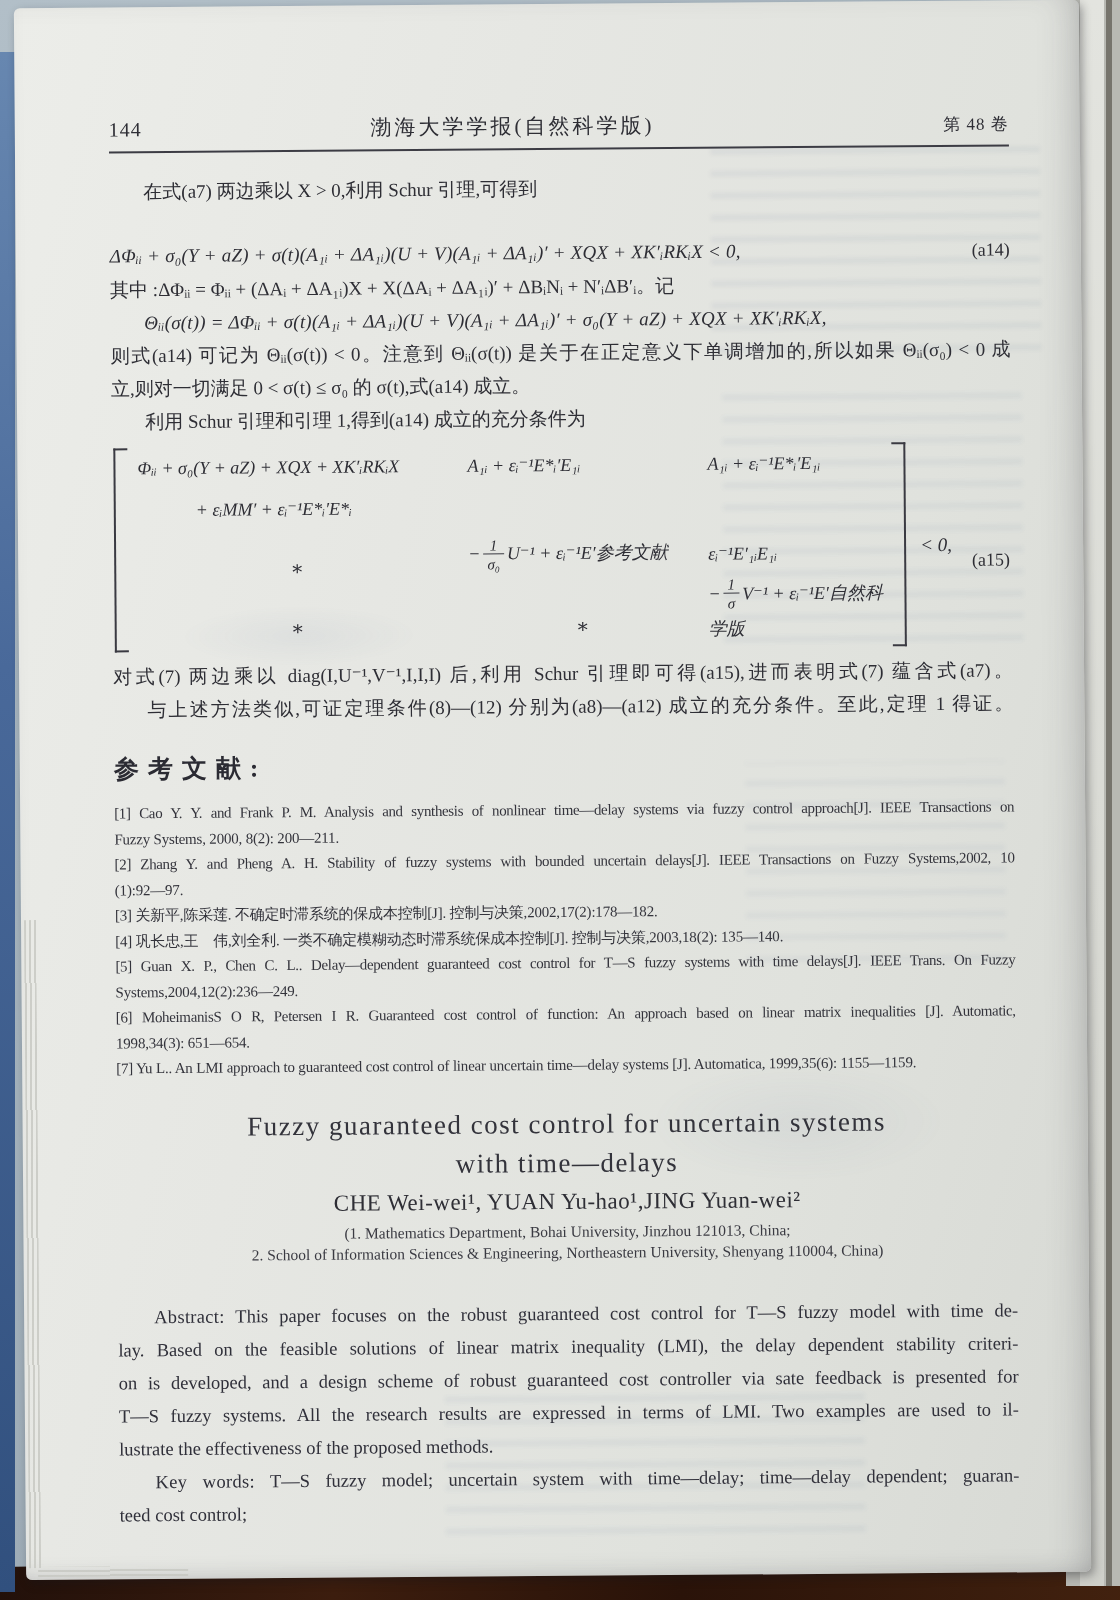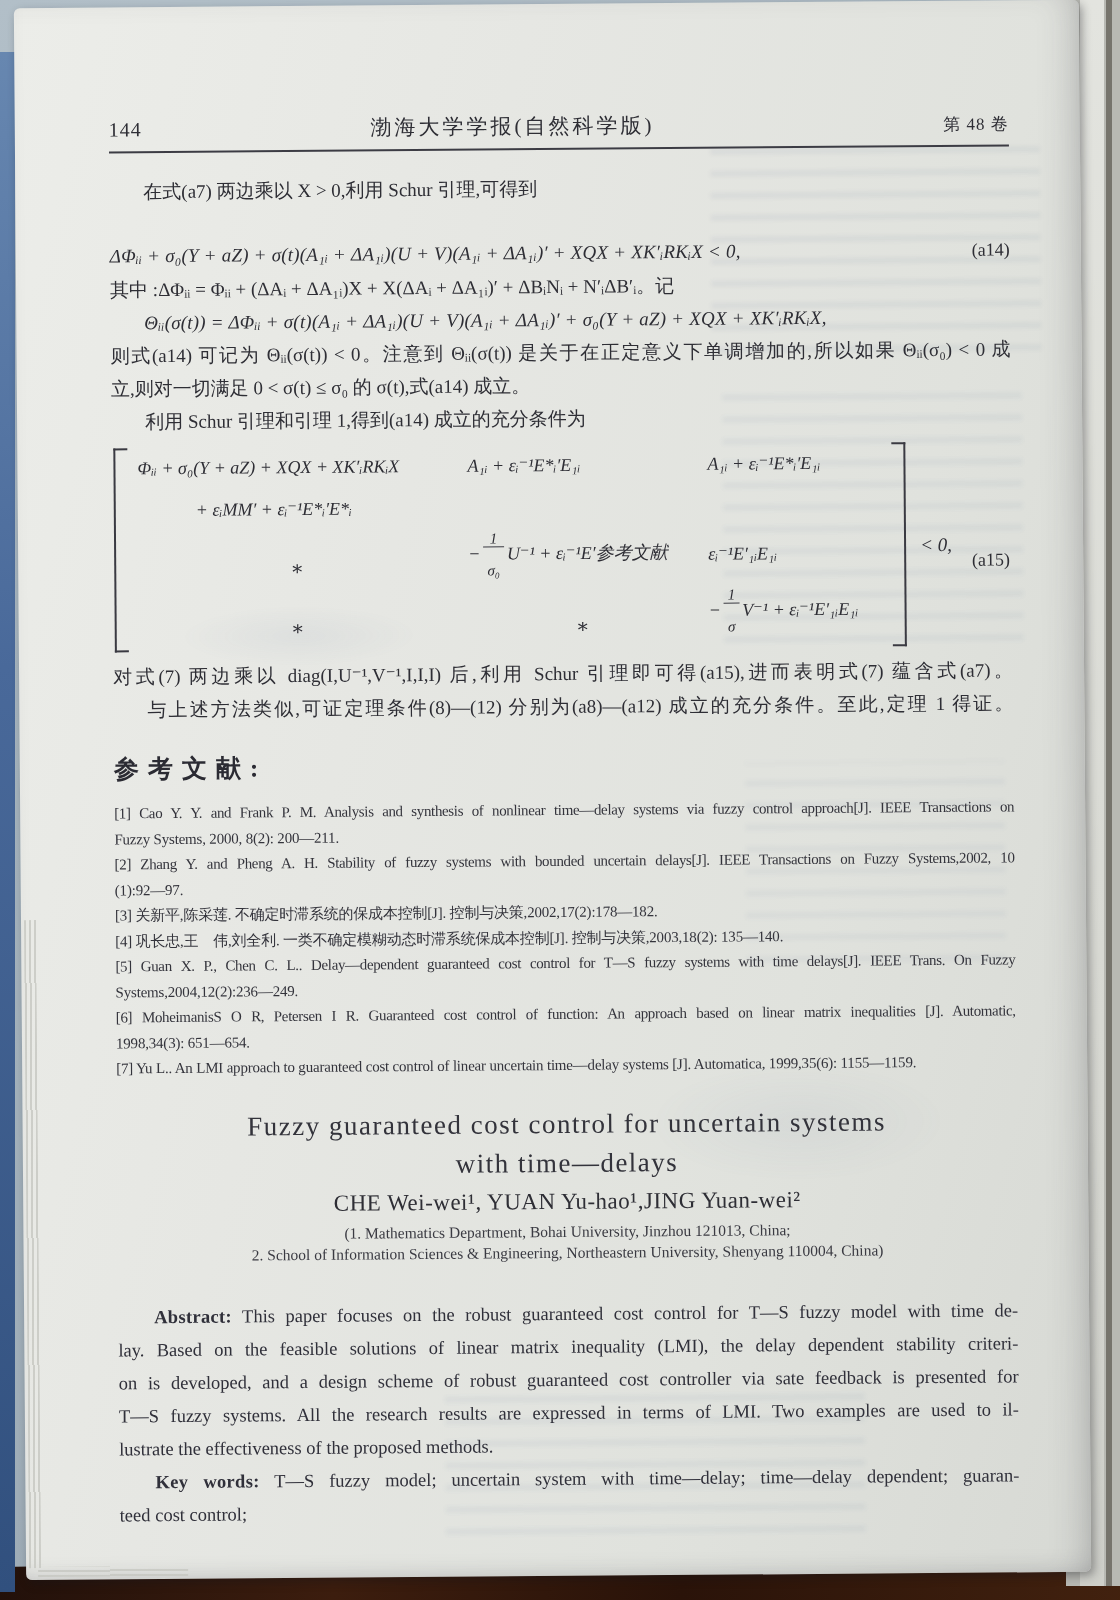--- a/index.html
+++ b/index.html
@@ -63,41 +63,41 @@
   .bracket.l{border-left:2.4px solid #3a3a42;border-top:2.4px solid #3a3a42;border-bottom:2.4px solid #3a3a42;}
   .bracket.r{border-right:2.4px solid #3a3a42;border-top:2.4px solid #3a3a42;border-bottom:2.4px solid #3a3a42;}
   .mgrid{display:grid;grid-template-columns:330px 240px 190px;grid-template-rows:78px 56px 60px;
          font-size:18px;font-style:italic;align-items:start;padding:4px 0 6px 4px;}
   .mc{padding-left:6px;}
   .r2,.r3{align-self:center;}
   .starcell{text-align:center;font-size:20px;align-self:end;font-style:normal;}
   .c1b{padding-left:58px;margin-top:9px;}
   .frac{display:inline-block;vertical-align:middle;text-align:center;margin:0 3px;}
   .frac .num{display:block;font-size:15px;line-height:15px;padding:0 4px;}
-  .frac .den{display:block;font-size:15px;line-height:17px;border-top:1.4px solid #3a3a42;padding:15px 4px 0;}
+  .frac .den{display:block;font-size:15px;line-height:17px;border-top:1.4px solid #3a3a42;padding:2px 4px 0;}
   .msuffix{margin-left:14px;font-size:19px;font-style:italic;display:flex;align-items:center;gap:20px;}
   .msuffix .eqlabel{font-size:18px;}
 
   
   .refhead{margin-top:26px;font-size:25px;font-weight:bold;letter-spacing:9px;color:#2b2b33;}
   .refs{margin-top:16px;font-size:15px;line-height:25.5px;letter-spacing:-0.2px;color:#34343c;}
   .refs .rline{white-space:nowrap;}
   .refs .j{white-space:normal;text-align:justify;text-align-last:justify;letter-spacing:-0.35px;}
 
   
   .etitle{margin-top:30px;text-align:center;font-size:27px;letter-spacing:1.5px;color:#33333b;}
   .etitle2{margin-top:8px;text-align:center;font-size:27px;letter-spacing:1.5px;color:#33333b;}
   .eauthors{margin-top:10px;text-align:center;font-size:23px;letter-spacing:.5px;}
   .eaffil{margin-top:8px;text-align:center;font-size:15.5px;color:#3a3a42;}
   .eaffil2{margin-top:3px;text-align:center;font-size:15.5px;color:#3a3a42;}
   .abstract{margin-top:36px;font-size:18.5px;line-height:33px;color:#30303a;}
   .aline{white-space:nowrap;}
   .abstract .j{white-space:normal;text-align:justify;text-align-last:justify;}
   .abstract .ind{padding-left:36px;}
-  b.lbl{font-weight:bold;letter-spacing:.3px;}
+  b.lbl{font-weight:normal;letter-spacing:.3px;}
 </style>
 </head>
 <body>
 
 <div class="scene">
   <div class="wood"></div>
   <div class="cover"></div>
   <div class="underpage">
     <div class="bright"></div>
     <div class="darkline"></div>
@@ -146,21 +146,21 @@
 
             <div class="starcell r2">∗</div>
             <div class="mc r2">
               <span>−</span><span class="frac"><span class="num">1</span><span class="den">σ₀</span></span><span>U⁻¹ + εᵢ⁻¹E′参考文献</span>
             </div>
             <div class="mc r2">εᵢ⁻¹E′₁ᵢE₁ᵢ</div>
 
             <div class="starcell r3">∗</div>
             <div class="starcell r3">∗</div>
             <div class="mc r3">
-              <span>−</span><span class="frac"><span class="num">1</span><span class="den">σ</span></span><span>V⁻¹ + εᵢ⁻¹E′₁ᵢE₁ᵢ</span>
+              <span>−</span><span class="frac"><span class="num">1</span><span class="den">σ</span></span><span>V⁻¹ + εᵢ⁻¹E′自然科学版</span>
             </div>
           </div>
           <div class="bracket r"></div>
           <div class="msuffix">
             <span>&lt; 0,</span>
             <span class="eqlabel">(a15)</span>
           </div>
         </div>
 
         <div class="jfy">对式(7) 两边乘以 diag(I,U⁻¹,V⁻¹,I,I,I) 后,利用 Schur 引理即可得(a15),进而表明式(7) 蕴含式(a7)。</div>

